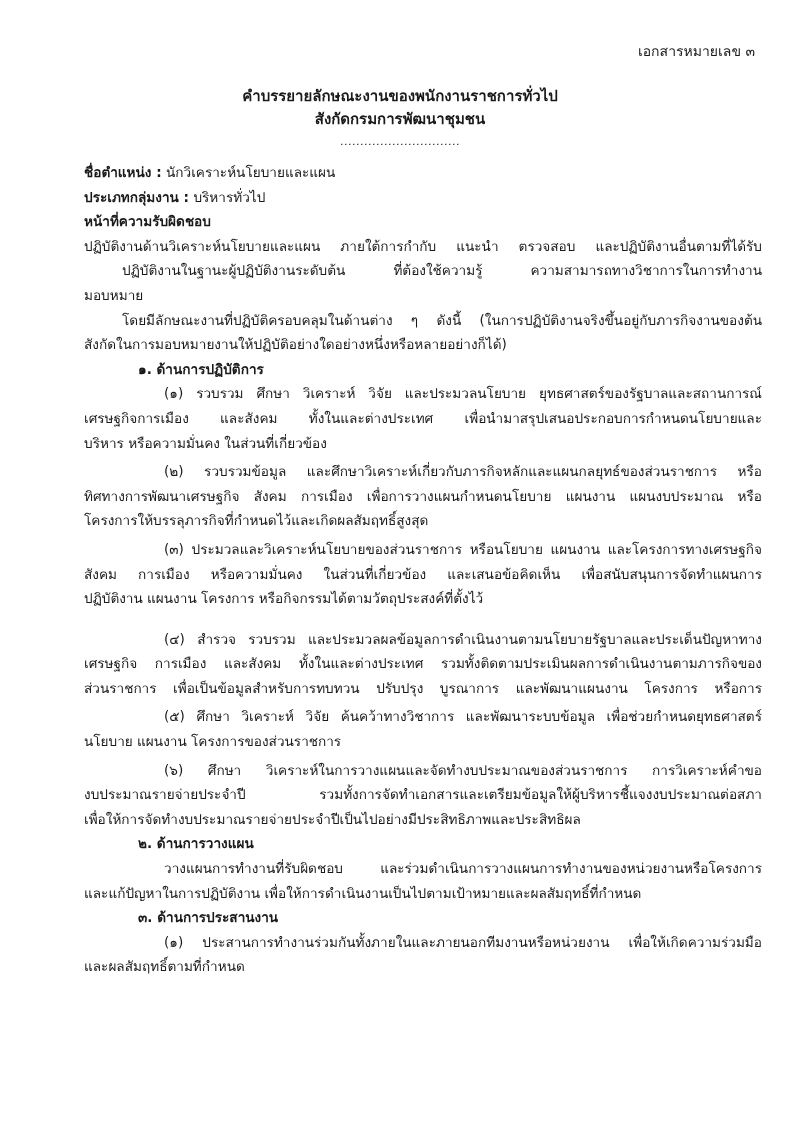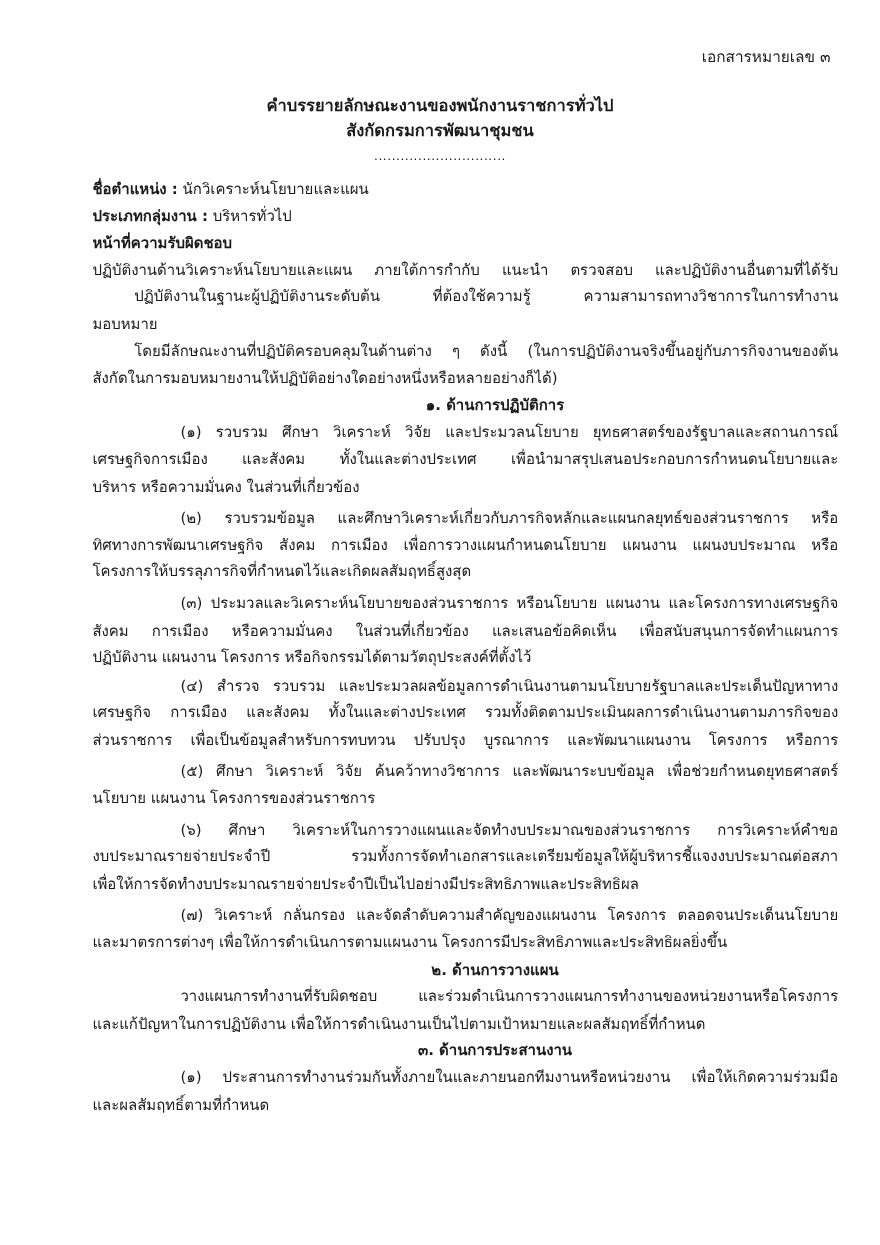--- a/index.html
+++ b/index.html
@@ -9,21 +9,21 @@
   .docno { position: absolute; top: 40px; right: 45px; font-size: 14px; }
   .title { position: absolute; left: 0; width: 800px; text-align: center; font-weight: bold; font-size: 15px; }
   .t1 { top: 84px; }
   .t2 { top: 107px; }
   .dots { position: absolute; top: 135px; left: 0; width: 800px; text-align: center; font-size: 11px; letter-spacing: 0.5px; }
   .body { position: absolute; left: 84px; width: 678px; top: 160px; font-size: 13.6px; line-height: 24.6px; }
   .line { white-space: nowrap; }
   .b { font-weight: bold; }
   .ind2 { padding-left: 80px; }
   .justify { text-align: justify; text-align-last: justify; display: block; }
-  .h { font-weight: bold; padding-left: 54px; text-align: center; }
+  .h { font-weight: bold; padding-left: 54px; }
 </style>
 </head>
 <body>
 
 <div class="page">
   <div class="docno">เอกสารหมายเลข ๓</div>
   <div class="title t2">สังกัดกรมการพัฒนาชุมชน</div>
   <div class="title t1">คำบรรยายลักษณะงานของพนักงานราชการทั่วไป</div>
   <div class="dots">..............................</div>
 
@@ -60,41 +60,37 @@
       <span class="justify">ทิศทางการพัฒนาเศรษฐกิจ  สังคม  การเมือง  เพื่อการวางแผนกำหนดนโยบาย แผนงาน แผนงบประมาณ หรือ</span>
       <div class="line">โครงการให้บรรลุภารกิจที่กำหนดไว้และเกิดผลสัมฤทธิ์สูงสุด</div>
     </div>
 
     <div style="margin-top:4px">
       <span class="justify" style="padding-left:80px">(๓) ประมวลและวิเคราะห์นโยบายของส่วนราชการ หรือนโยบาย แผนงาน และโครงการทางเศรษฐกิจ</span>
       <span class="justify">สังคม  การเมือง  หรือความมั่นคง ในส่วนที่เกี่ยวข้อง  และเสนอข้อคิดเห็น  เพื่อสนับสนุนการจัดทำแผนการ</span>
       <div class="line">ปฏิบัติงาน แผนงาน โครงการ หรือกิจกรรมได้ตามวัตถุประสงค์ที่ตั้งไว้</div>
     </div>
 
-    <div style="margin-top:1px">
+    <div style="margin-top:16px">
       <span class="justify" style="padding-left:80px">(๔) สำรวจ รวบรวม และประมวลผลข้อมูลการดำเนินงานตามนโยบายรัฐบาลและประเด็นปัญหาทาง</span>
       <span class="justify">เศรษฐกิจ การเมือง และสังคม ทั้งในและต่างประเทศ รวมทั้งติดตามประเมินผลการดำเนินงานตามภารกิจของ</span>
       <span class="justify">ส่วนราชการ เพื่อเป็นข้อมูลสำหรับการทบทวน ปรับปรุง บูรณาการ และพัฒนาแผนงาน โครงการ หรือการ</span>
     </div>
 
     <div style="margin-top:4px">
       <span class="justify" style="padding-left:80px">(๕)  ศึกษา วิเคราะห์ วิจัย ค้นคว้าทางวิชาการ และพัฒนาระบบข้อมูล เพื่อช่วยกำหนดยุทธศาสตร์</span>
       <div class="line">นโยบาย แผนงาน โครงการของส่วนราชการ</div>
     </div>
 
     <div style="margin-top:4px">
       <span class="justify" style="padding-left:80px">(๖) ศึกษา วิเคราะห์ในการวางแผนและจัดทำงบประมาณของส่วนราชการ การวิเคราะห์คำขอ</span>
       <span class="justify">งบประมาณรายจ่ายประจำปี รวมทั้งการจัดทำเอกสารและเตรียมข้อมูลให้ผู้บริหารชี้แจงงบประมาณต่อสภา</span>
       <div class="line">เพื่อให้การจัดทำงบประมาณรายจ่ายประจำปีเป็นไปอย่างมีประสิทธิภาพและประสิทธิผล</div>
     </div>
 
-    <div style="margin-top:4px">
-      <span class="justify" style="padding-left:80px">(๗) วิเคราะห์ กลั่นกรอง และจัดลำดับความสำคัญของแผนงาน โครงการ ตลอดจนประเด็นนโยบาย</span>
-      <div class="line">และมาตรการต่างๆ เพื่อให้การดำเนินการตามแผนงาน โครงการมีประสิทธิภาพและประสิทธิผลยิ่งขึ้น</div>
-    </div>
 
     <div class="line h">๒. ด้านการวางแผน</div>
     <div>
       <span class="justify" style="padding-left:80px">วางแผนการทำงานที่รับผิดชอบ  และร่วมดำเนินการวางแผนการทำงานของหน่วยงานหรือโครงการ</span>
       <div class="line">และแก้ปัญหาในการปฏิบัติงาน เพื่อให้การดำเนินงานเป็นไปตามเป้าหมายและผลสัมฤทธิ์ที่กำหนด</div>
     </div>
 
     <div class="line h">๓. ด้านการประสานงาน</div>
     <div>
       <span class="justify" style="padding-left:80px">(๑) ประสานการทำงานร่วมกันทั้งภายในและภายนอกทีมงานหรือหน่วยงาน เพื่อให้เกิดความร่วมมือ</span>

